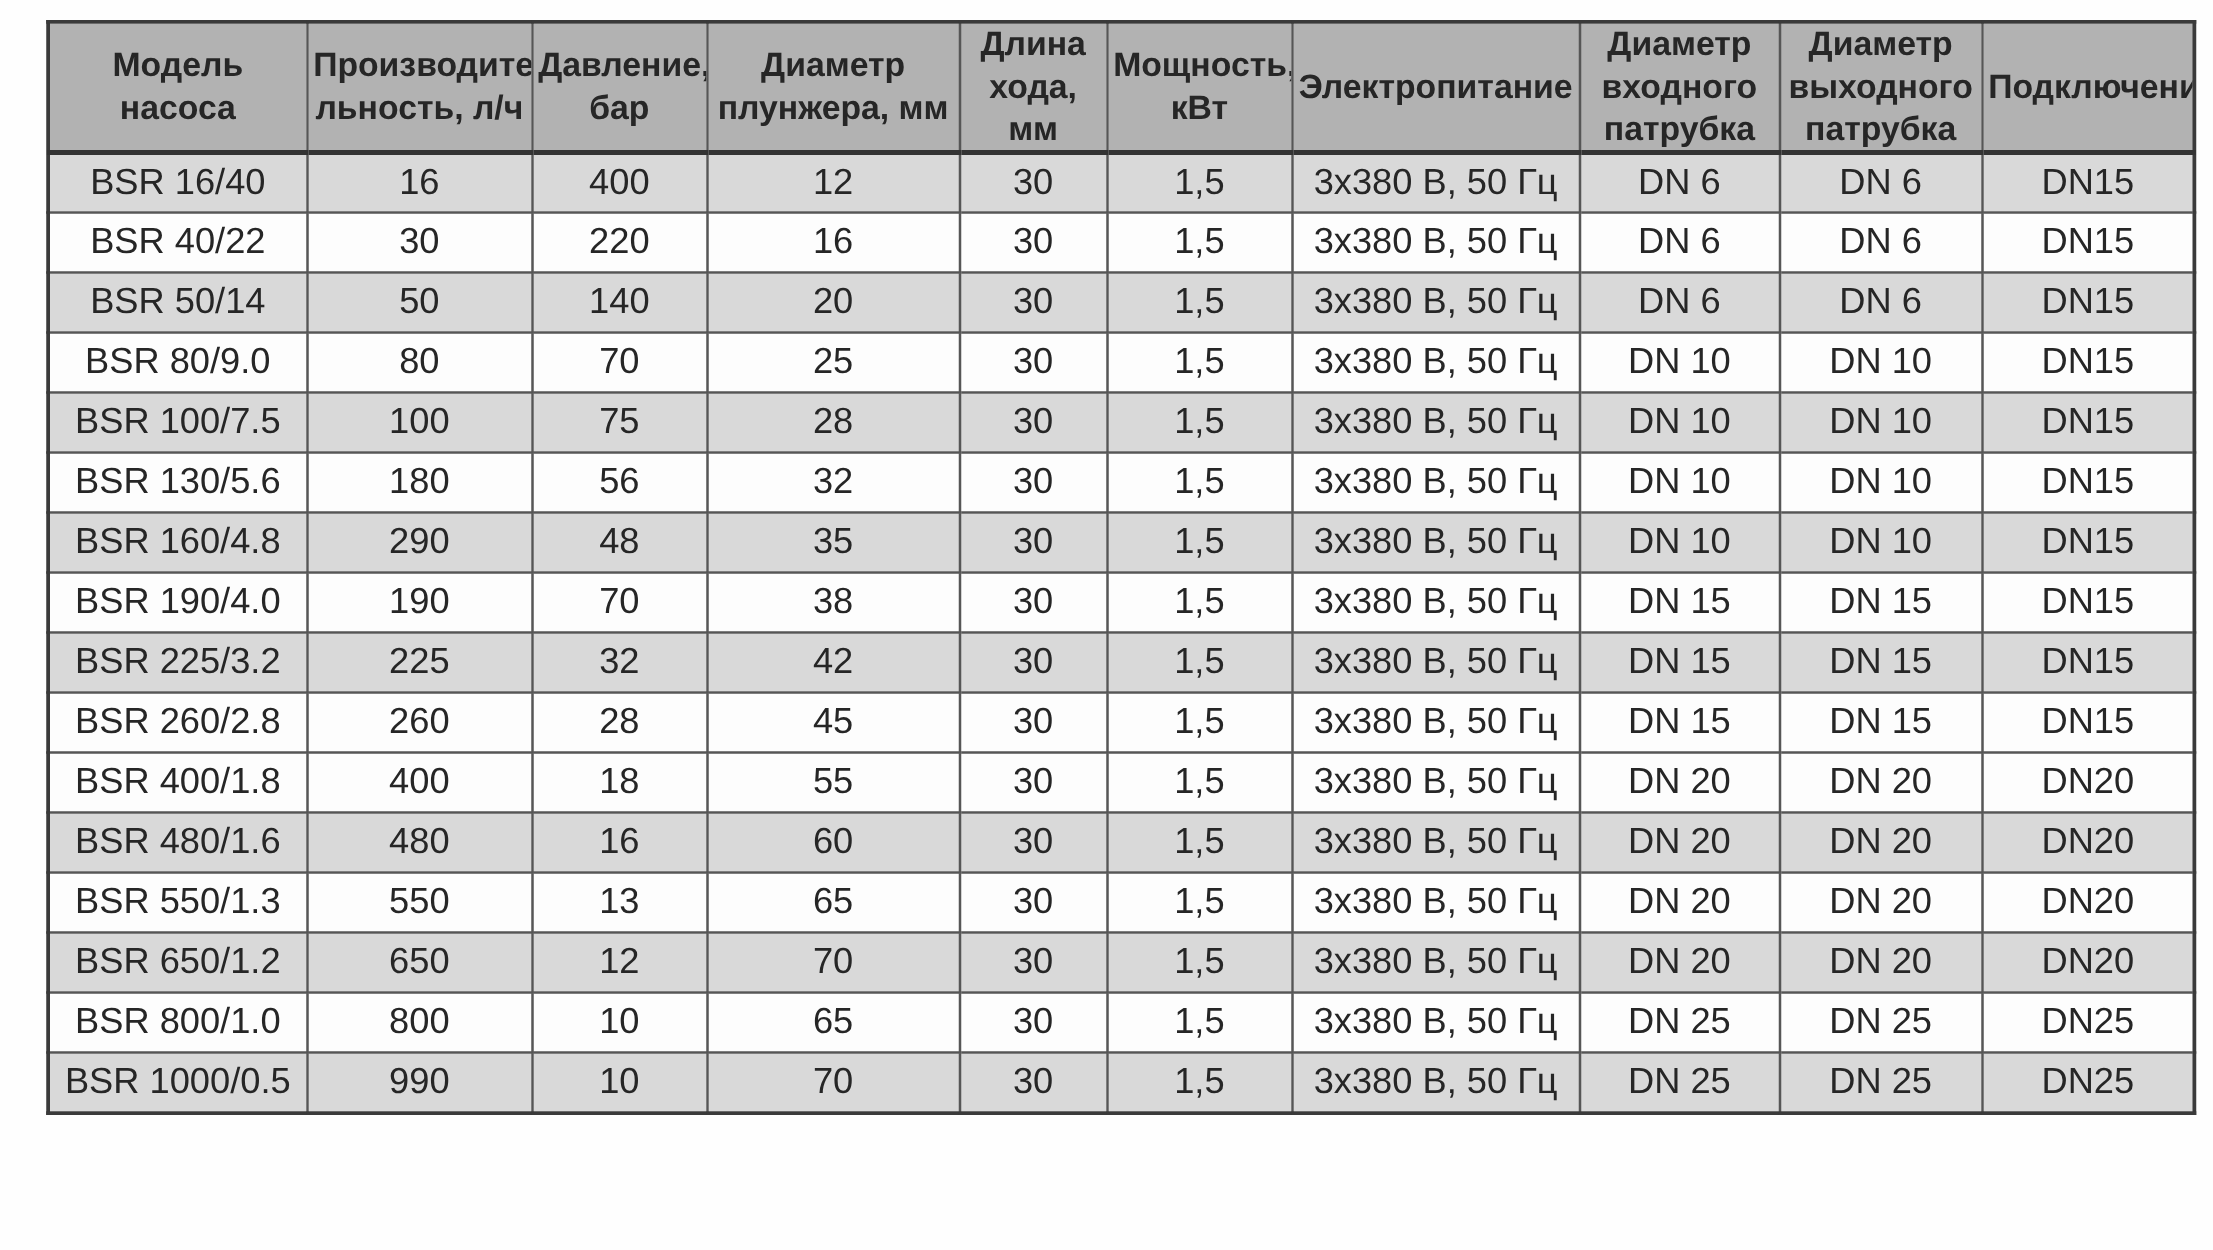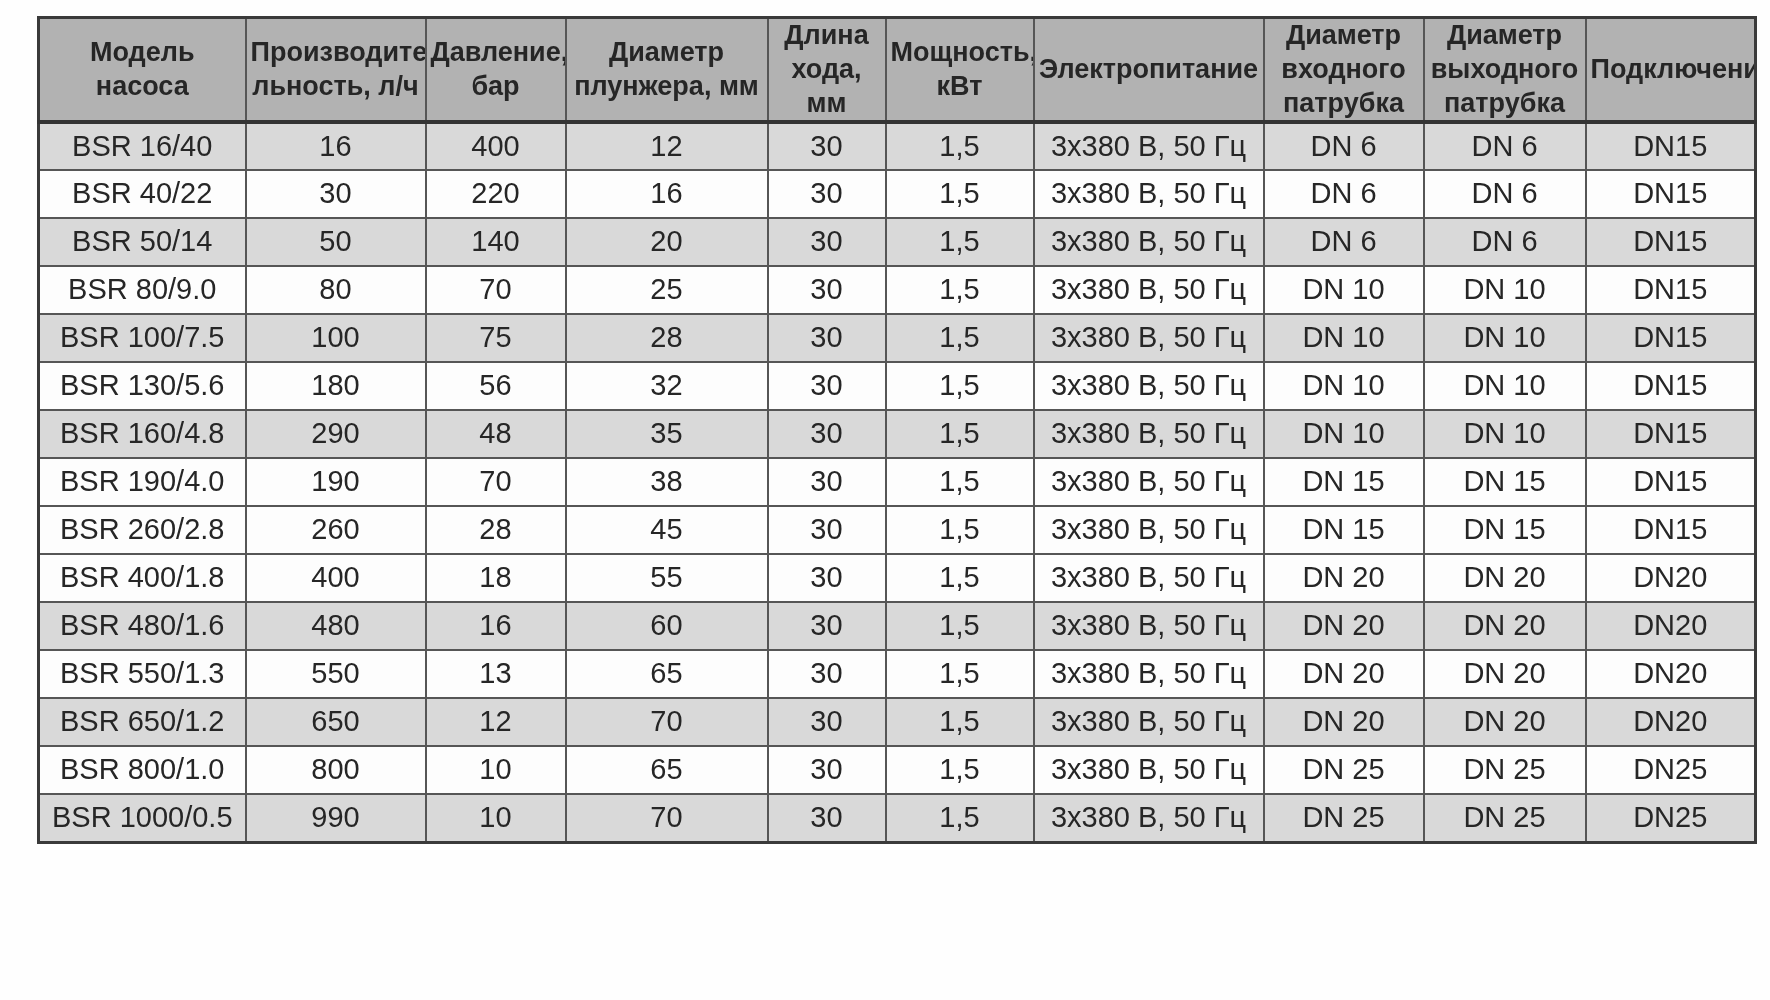--- a/index.html
+++ b/index.html
@@ -190,20 +190,32 @@
           <td>190</td>
           <td>70</td>
           <td>38</td>
           <td>30</td>
           <td>1,5</td>
           <td>3х380 В, 50 Гц</td>
           <td>DN 15</td>
           <td>DN 15</td>
           <td>DN15</td>
         </tr>
+        <tr class="stripe">
+          <td>BSR 225/3.2</td>
+          <td>225</td>
+          <td>32</td>
+          <td>42</td>
+          <td>30</td>
+          <td>1,5</td>
+          <td>3х380 В, 50 Гц</td>
+          <td>DN 15</td>
+          <td>DN 15</td>
+          <td>DN15</td>
+        </tr>
         <tr class="plain">
           <td>BSR 260/2.8</td>
           <td>260</td>
           <td>28</td>
           <td>45</td>
           <td>30</td>
           <td>1,5</td>
           <td>3х380 В, 50 Гц</td>
           <td>DN 15</td>
           <td>DN 15</td>

